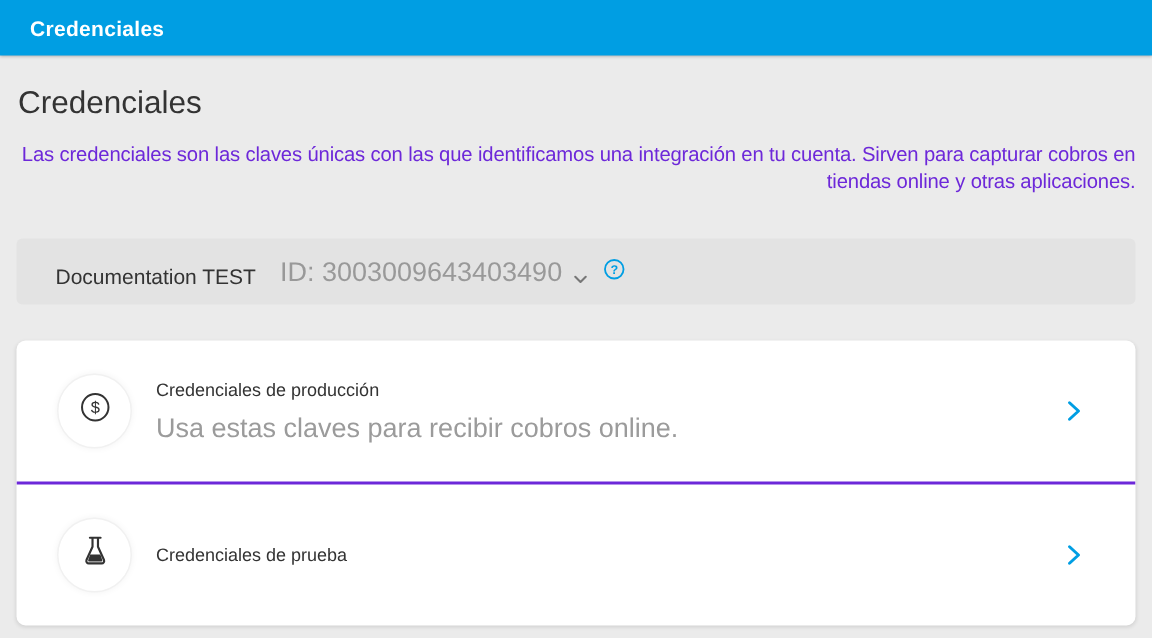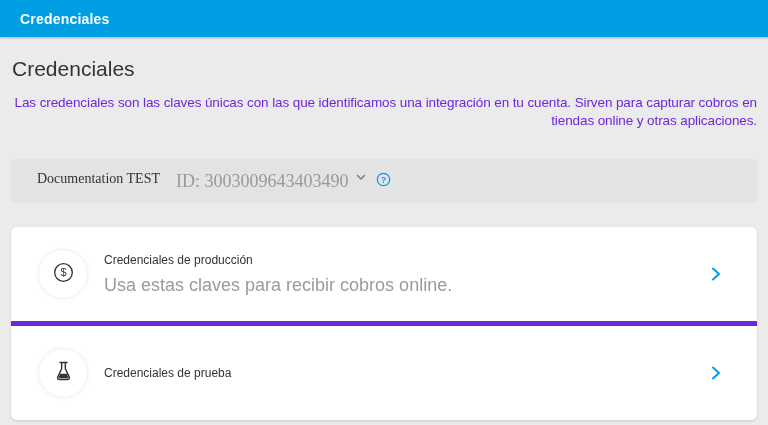--- a/index.html
+++ b/index.html
@@ -48,25 +48,25 @@
     margin-top: 29px;
     height: 44px;
     background: #e3e3e3;
     border-radius: 4px;
     display: flex;
     align-items: center;
     padding: 0 26px;
   }
   .app-selector-main {
     display: flex;
-    align-items: flex-start;
+    align-items: flex-end;
     cursor: pointer;
     background: none;
     border: none;
-    font-family: Liberation Serif, serif;
+    font-family: Liberation Sans, sans-serif;
     padding: 0;
   }
   .app-name { font-size: 14px; color: #333; }
   .app-id {
     font-size: 18px;
     color: #999;
     margin-left: 16px;
   }
   .chevron-down { margin-left: 6px; display: inline-flex; }
   .help-btn {
@@ -85,21 +85,21 @@
     border-radius: 6px;
     box-shadow: 0 1px 3px rgba(0,0,0,0.12);
     overflow: hidden;
   }
   .cred-row {
     display: flex;
     align-items: center;
     padding: 22px 34px 22px 27px;
     cursor: pointer;
   }
-  .cred-row + .cred-row { border-top: 5px solid #6d28d9; }
+  .cred-row + .cred-row { border-top: 2px solid #6d28d9; }
   .badge-circle {
     width: 50px;
     height: 50px;
     border-radius: 50%;
     background: #fff;
     border: 1px solid #f1f1f1;
     box-shadow: 0 0 5px rgba(0,0,0,0.05);
     display: flex;
     align-items: center;
     justify-content: center;

